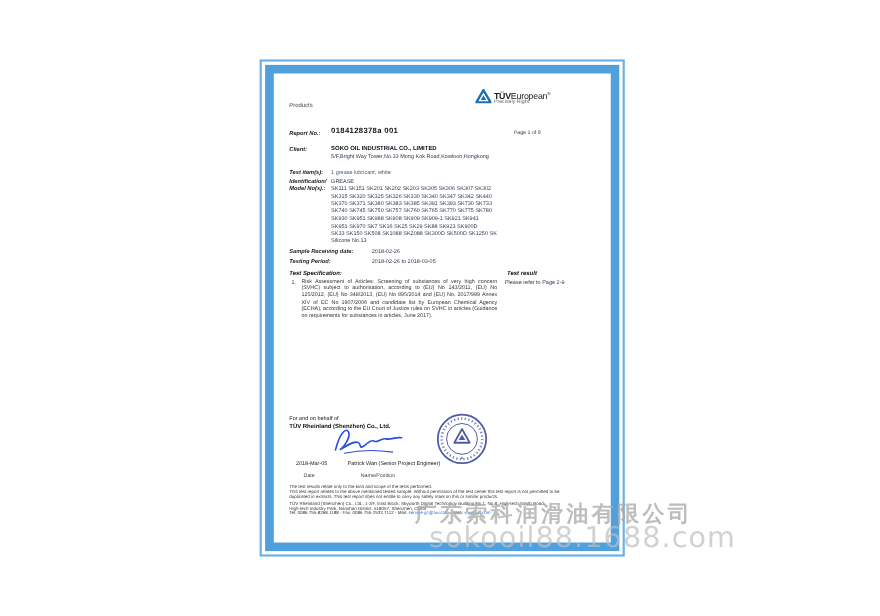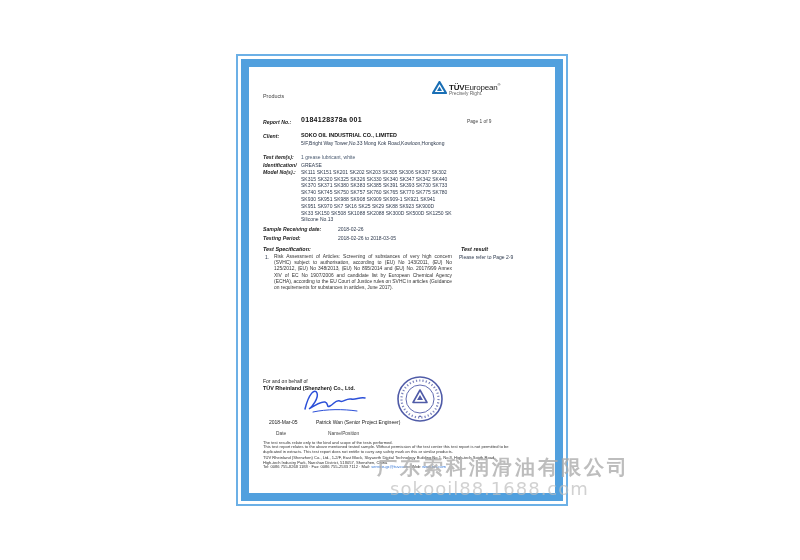--- a/index.html
+++ b/index.html
@@ -46,21 +46,21 @@
           transform:scale(0.68);transform-origin:0 0;
           font-size:6px;line-height:6.4px;color:#333;}
   .footer .addr{margin-top:3px;color:#333;}
   .footer a{color:#2a6fd4;text-decoration:none;}
   .link{color:#2a6fd4;}
 
   
   .wm1{position:absolute;left:377px;top:456px;font-size:20px;line-height:22px;
        color:rgba(170,170,170,0.78);letter-spacing:3px;font-weight:bold;z-index:9;
        font-family:"DejaVu Sans",sans-serif;}
-  .wm2{position:absolute;left:390px;top:477px;font-size:18px;line-height:24px;
+  .wm2{position:absolute;left:390px;top:477px;font-size:26px;line-height:24px;
        color:rgba(190,190,190,0.70);letter-spacing:1px;z-index:9;
        font-family:"DejaVu Sans",sans-serif;}
 </style>
 </head>
 <body>
 
 <div class="canvas">
 
   <div class="frame-outer">
     <div class="frame-inner">

